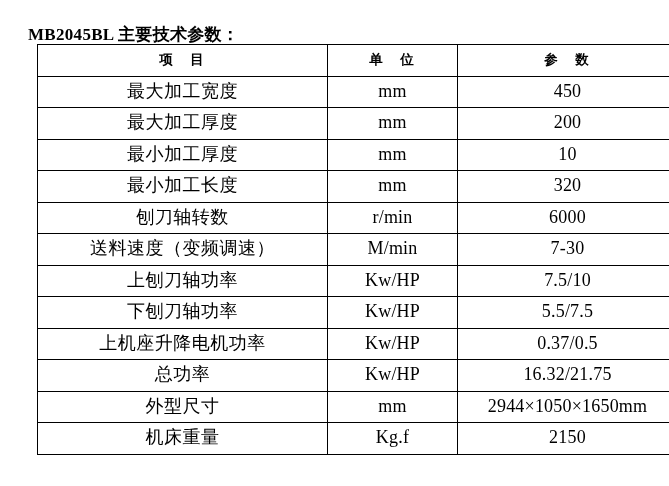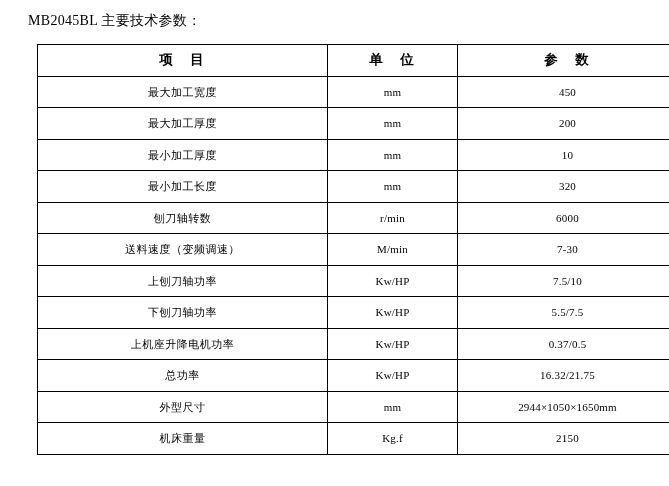--- a/index.html
+++ b/index.html
@@ -17,42 +17,42 @@
   .page {
     position: relative;
     width: 669px;
     height: 486px;
     box-sizing: border-box;
     padding: 0;
   }
   .doc-title {
     position: absolute;
     left: 28px;
-    top: 12px;
+    top: 23px;
     font-family: "Liberation Serif", serif;
-    font-size: 14px;
-    font-weight: normal;
+    font-size: 17px;
+    font-weight: bold;
     letter-spacing: 0.3px;
     white-space: nowrap;
   }
   .spec-table {
     position: absolute;
     left: 37px;
     top: 44px;
     width: 625px;
     border-collapse: collapse;
     table-layout: fixed;
   }
   .spec-table td {
     border: 1px solid #000000;
     height: 30.5px;
     text-align: center;
     vertical-align: middle;
     font-family: "Liberation Serif", serif;
-    font-size: 11px;
+    font-size: 18px;
     padding: 0 2px;
     line-height: 1.1;
   }
   .col-item   { width: 285px; }
   .col-unit   { width: 125px; }
   .col-value  { width: 215px; }
 
   .spec-table thead td {
     font-weight: bold;
     font-size: 13.5px;

